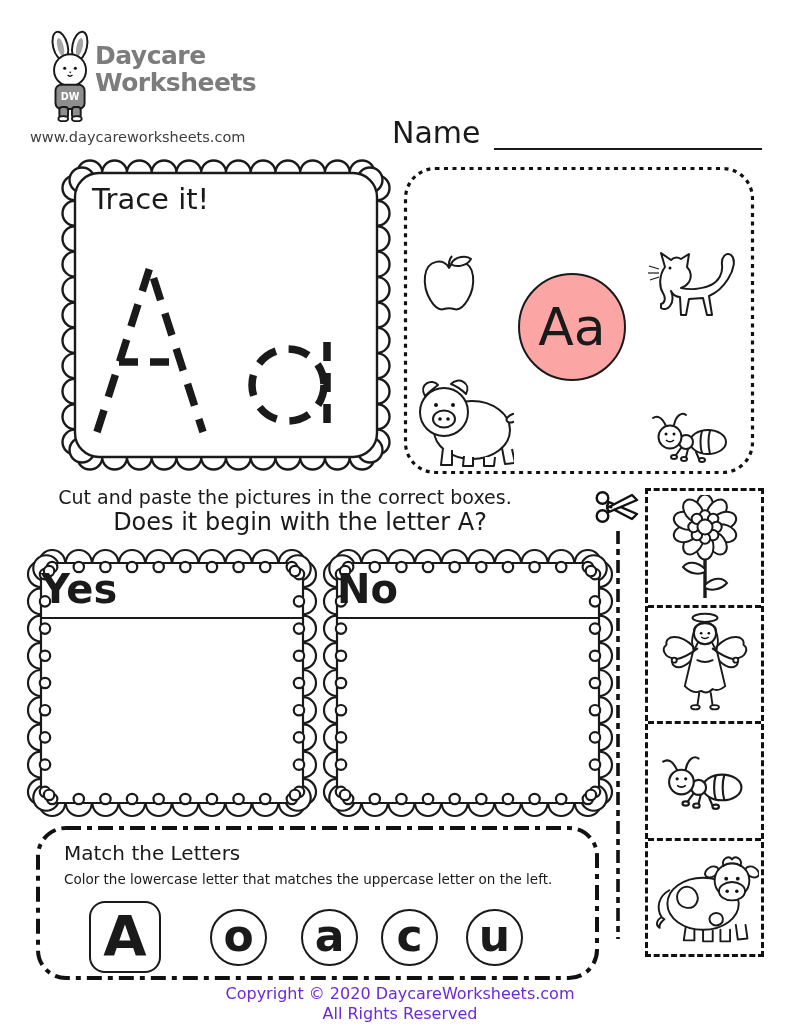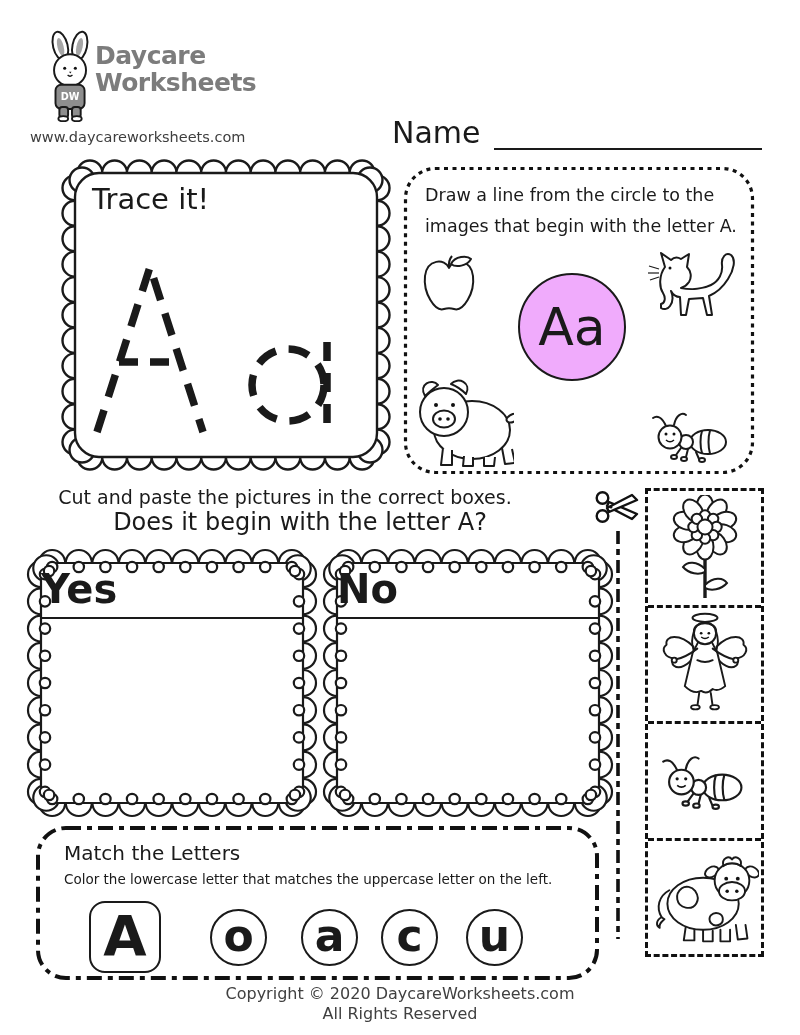--- a/index.html
+++ b/index.html
@@ -12,31 +12,31 @@
   .title{font-size:26px;font-weight:bold;text-align:center;}
   .namelabel{font-size:30px;}
   .nameline{border-top:2.2px solid #1a1a1a;height:0;}
   .traceit{font-size:29px;}
   .instr{font-size:17.5px;line-height:31px;}
   .cutpaste{font-size:19px;text-align:center;}
   .question{font-size:24px;text-align:center;}
   .yesno{font-size:40px;font-weight:bold;text-align:left;}
   .boxline{border-top:2px solid #1a1a1a;height:0;}
   .aacircle{border:2.6px solid #1a1a1a;border-radius:50%;display:flex;align-items:center;justify-content:center;
-            font-size:52px;background:#f0abfc;}
+            font-size:52px;background:#fca5a5;}
   .cutcol{border:3.5px dashed #111;box-sizing:border-box;display:flex;flex-direction:column;}
   .cutcell{flex:1;display:flex;align-items:center;justify-content:center;}
   .cutcell + .cutcell{border-top:3.5px dashed #111;}
   .matchtitle{font-size:20px;}
   .matchsub{font-size:13.5px;}
   .letterbox{border:2.6px solid #1a1a1a;border-radius:16px;display:flex;align-items:center;justify-content:center;
              font-size:56px;font-weight:bold;background:#fff;padding-bottom:4px;box-sizing:border-box;}
   .lettercirc{border:2.4px solid #1a1a1a;border-radius:50%;display:flex;align-items:center;justify-content:center;
               font-size:44px;font-weight:bold;background:#fff;padding-bottom:5px;box-sizing:border-box;}
-  .footer{width:800px;text-align:center;font-size:16px;color:#404040;}
+  .footer{width:800px;text-align:center;font-size:16px;color:#6d28d9;}
 </style>
 </head>
 <body>
 
 <div class="page">
 
   <svg class="abs" style="left:40px;top:27px" width="62" height="98" viewBox="0 0 64 98">
     <g stroke="#1a1a1a" stroke-width="2" fill="#fff" stroke-linejoin="round" stroke-linecap="round">
       <ellipse cx="21" cy="18" rx="7.5" ry="15" transform="rotate(-14 21 18)"></ellipse>
       <ellipse cx="41" cy="18" rx="7.5" ry="15" transform="rotate(12 41 18)"></ellipse>
@@ -128,24 +128,20 @@
       <path d="M60,205 L122,205" stroke-dasharray="19 12"></path>
       <circle cx="229" cy="228" r="36" stroke-dasharray="21 13"></circle>
       <path d="M268,185 L268,271" stroke-dasharray="19 12"></path>
     </g>
   </svg>
 
   <svg class="abs" style="left:402px;top:165px" width="354" height="311" viewBox="0 0 354 311">
     <rect x="3.5" y="3.5" width="347" height="304" rx="30" fill="#fff" stroke="#111" stroke-width="3.2" stroke-dasharray="4 4.5"></rect>
   </svg>
 
-  <div class="abs instr nowrap" style="left:425px;top:180px">
-    <div>Draw a line from the circle to the</div>
-    <div>images that begin with the letter A.</div>
-  </div>
 
   <svg class="abs" style="left:418px;top:253px" width="62" height="66" viewBox="0 0 62 66">
     <g stroke="#1a1a1a" stroke-width="2" fill="#fff" stroke-linejoin="round">
       <path d="M31,15 C27,5 9,6 7,23 C5,40 17,59 26,56 C29,55 33,55 36,56 C45,59 57,40 55,23 C53,6 35,5 31,15 Z"></path>
       <path d="M31,14 C30.5,9 31.5,6 34,3" fill="none"></path>
       <path d="M33,11 C37,3 49,2 53,6 C49,13 38,15 33,11 Z"></path>
     </g>
   </svg>
 
   <svg class="abs" style="left:645px;top:247px" width="98" height="90" viewBox="0 0 98 90">

